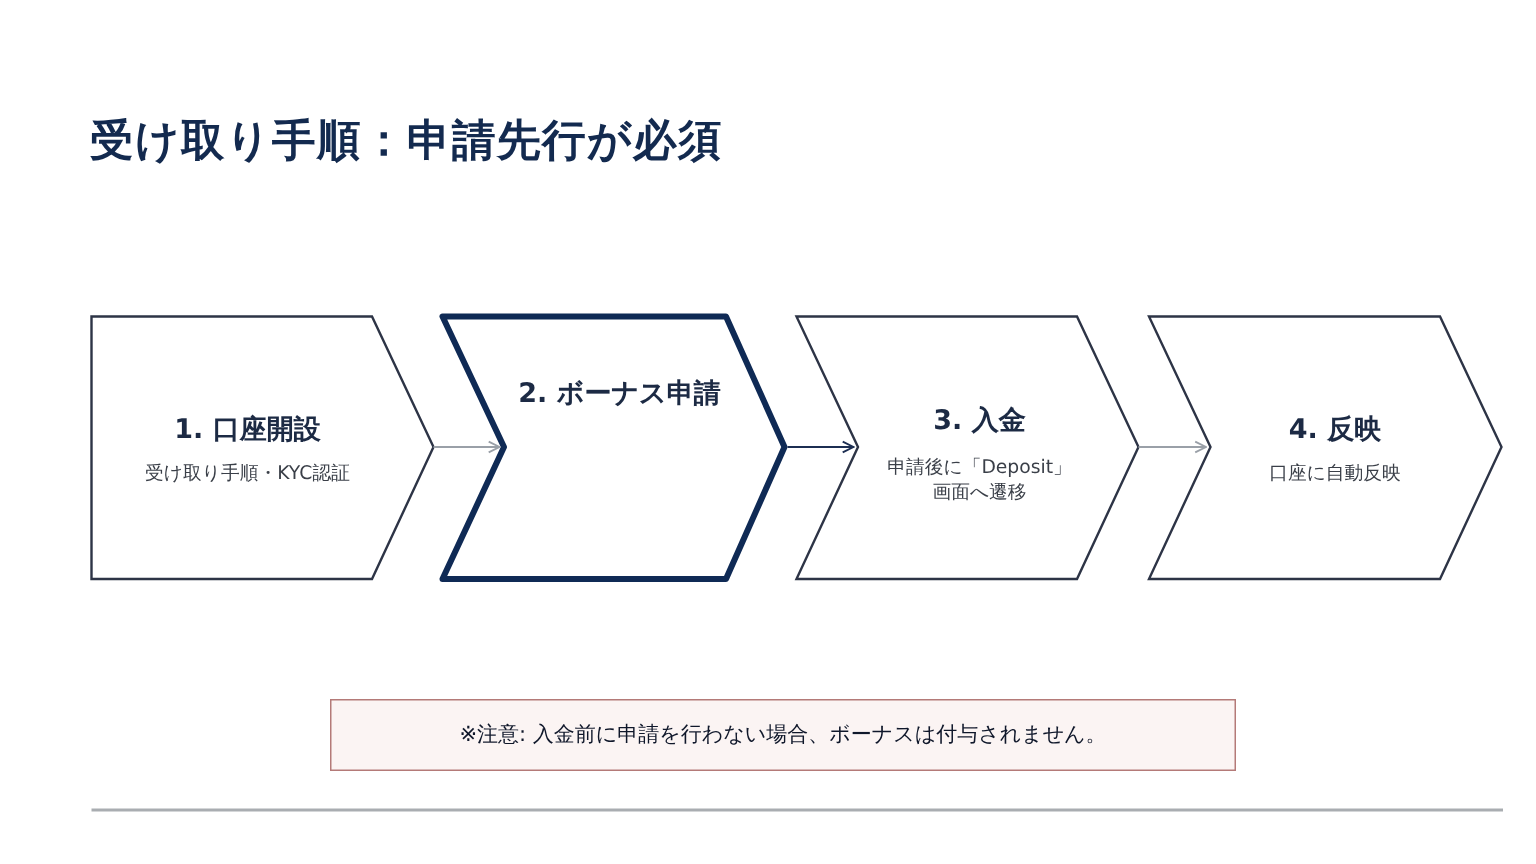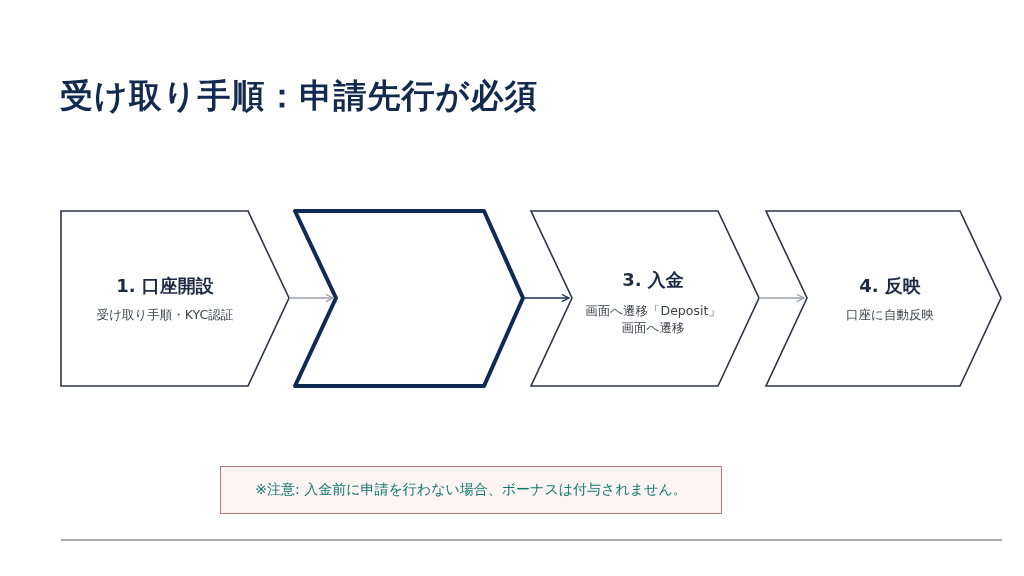--- a/index.html
+++ b/index.html
@@ -13,21 +13,21 @@
       position: relative;
       overflow: hidden;
       font-family: "DejaVu Sans", "Liberation Sans", sans-serif;
       color: #1c2a44;
     }
     .page-title {
       position: absolute;
       left: 60px;
       top: 74px;
       margin: 0;
-      font-size: 33px;
+      font-size: 29px;
       font-weight: bold;
       color: #132a4f;
       letter-spacing: 1px;
       white-space: nowrap;
     }
     .flow-svg {
       position: absolute;
       left: 0;
       top: 0;
     }
@@ -47,30 +47,30 @@
       font-size: 12.5px;
       color: #3a3f48;
       line-height: 17px;
       margin-top: 8px;
     }
     .step-desc .line { display: block; white-space: nowrap; }
     .caution-box {
       position: absolute;
       left: 220px;
       top: 466px;
-      width: 502px;
+      width: 604px;
       height: 48px;
       box-sizing: border-box;
       border: 1.5px solid #b47a78;
       background: #fbf4f3;
       display: flex;
       align-items: center;
       justify-content: center;
       font-size: 14px;
-      color: #0f766e;
+      color: #0f172a;
       white-space: nowrap;
     }
     .divider {
       position: absolute;
       left: 61px;
       top: 539px;
       width: 941px;
       height: 2px;
       background: #a9adb1;
     }
@@ -104,26 +104,27 @@
 </svg>
 
 <div class="step-text" style="left:165px; top:274px;">
   <div class="step-title">1. 口座開設</div>
   <div class="step-desc">
     <span class="line">受け取り手順・KYC認証</span>
   </div>
 </div>
 
 <div class="step-text" style="left:413px; top:250px;">
+  <div class="step-title">2. ボーナス申請</div>
 </div>
 
 <div class="step-text" style="left:653px; top:268px;">
   <div class="step-title">3. 入金</div>
   <div class="step-desc" style="margin-top:10px;">
-    <span class="line">画面へ遷移「Deposit」</span>
+    <span class="line">申請後に「Deposit」</span>
     <span class="line">画面へ遷移</span>
   </div>
 </div>
 
 <div class="step-text" style="left:890px; top:274px;">
   <div class="step-title">4. 反映</div>
   <div class="step-desc">
     <span class="line">口座に自動反映</span>
   </div>
 </div>

